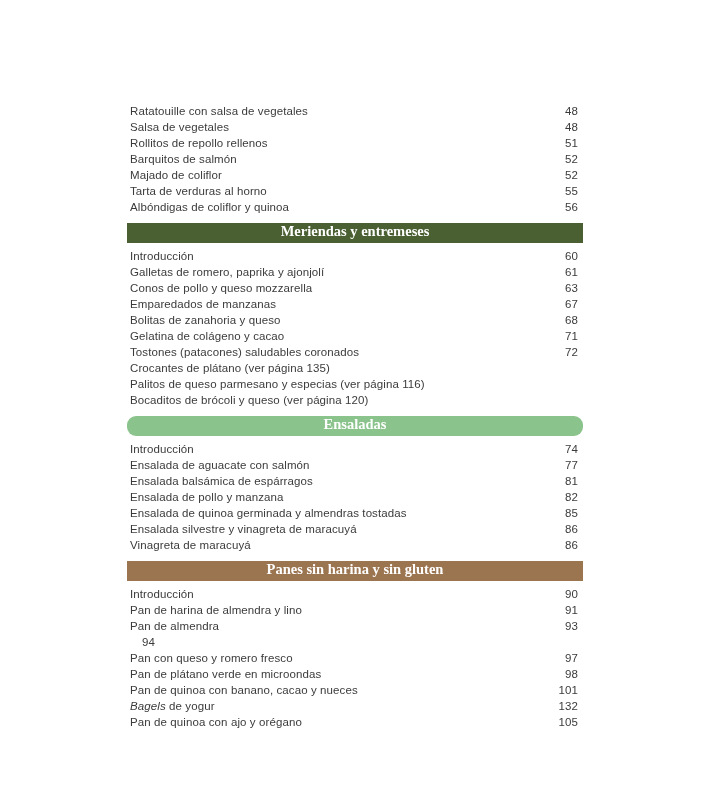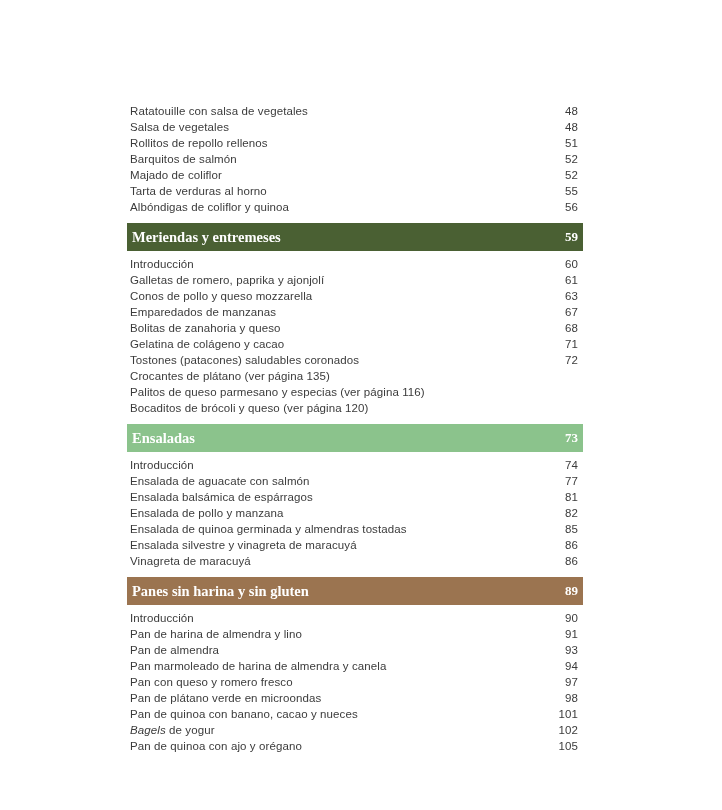--- a/index.html
+++ b/index.html
@@ -33,27 +33,28 @@
     padding: 0 5px 0 3px;
   }
   .toc-row .num {
     flex: 0 0 auto;
     margin-left: 12px;
   }
   .section-bar {
     display: flex;
     justify-content: space-between;
     align-items: center;
-    height: 28px;
+    height: 20px;
     margin: 8px 0 5px 0;
     padding: 0 5px;
     color: #ffffff;
     font-family: "Liberation Serif", "DejaVu Serif", serif;
     font-weight: bold;
     font-size: 14.5px;
+    flex-direction: column;
   }
   .section-bar .num {
     font-size: 13px;
     flex: 0 0 auto;
     margin-left: 12px;
     padding-left: 14px;
   }
   .italic {
     font-style: italic;
   }
@@ -128,21 +129,21 @@
         <span class="num"></span>
       </div>
       <div class="toc-row">
         <span>Palitos de queso parmesano y especias (ver página 116)</span>
         <span class="num"></span>
       </div>
       <div class="toc-row">
         <span>Bocaditos de brócoli y queso (ver página 120)</span>
         <span class="num"></span>
       </div>
-      <div class="section-bar" style="background: rgb(139, 195, 140);">
+      <div class="section-bar" style="background: rgb(139, 195, 140); border-radius: 9px;">
         <span>Ensaladas</span>
         <span class="num">73</span>
       </div>
       <div class="toc-row">
         <span>Introducción</span>
         <span class="num">74</span>
       </div>
       <div class="toc-row">
         <span>Ensalada de aguacate con salmón</span>
         <span class="num">77</span>
@@ -177,37 +178,36 @@
       </div>
       <div class="toc-row">
         <span>Pan de harina de almendra y lino</span>
         <span class="num">91</span>
       </div>
       <div class="toc-row">
         <span>Pan de almendra</span>
         <span class="num">93</span>
       </div>
       <div class="toc-row">
-        <span>Pan marmoleado de harina de almendra y canela</span>
         <span class="num">94</span>
       </div>
       <div class="toc-row">
         <span>Pan con queso y romero fresco</span>
         <span class="num">97</span>
       </div>
       <div class="toc-row">
         <span>Pan de plátano verde en microondas</span>
         <span class="num">98</span>
       </div>
       <div class="toc-row">
         <span>Pan de quinoa con banano, cacao y nueces</span>
         <span class="num">101</span>
       </div>
       <div class="toc-row">
         <span><span class="italic">Bagels</span> de yogur</span>
-        <span class="num">102</span>
+        <span class="num">132</span>
       </div>
       <div class="toc-row">
         <span>Pan de quinoa con ajo y orégano</span>
         <span class="num">105</span>
       </div>
     </div>
 </main>
 
 </body></html>

